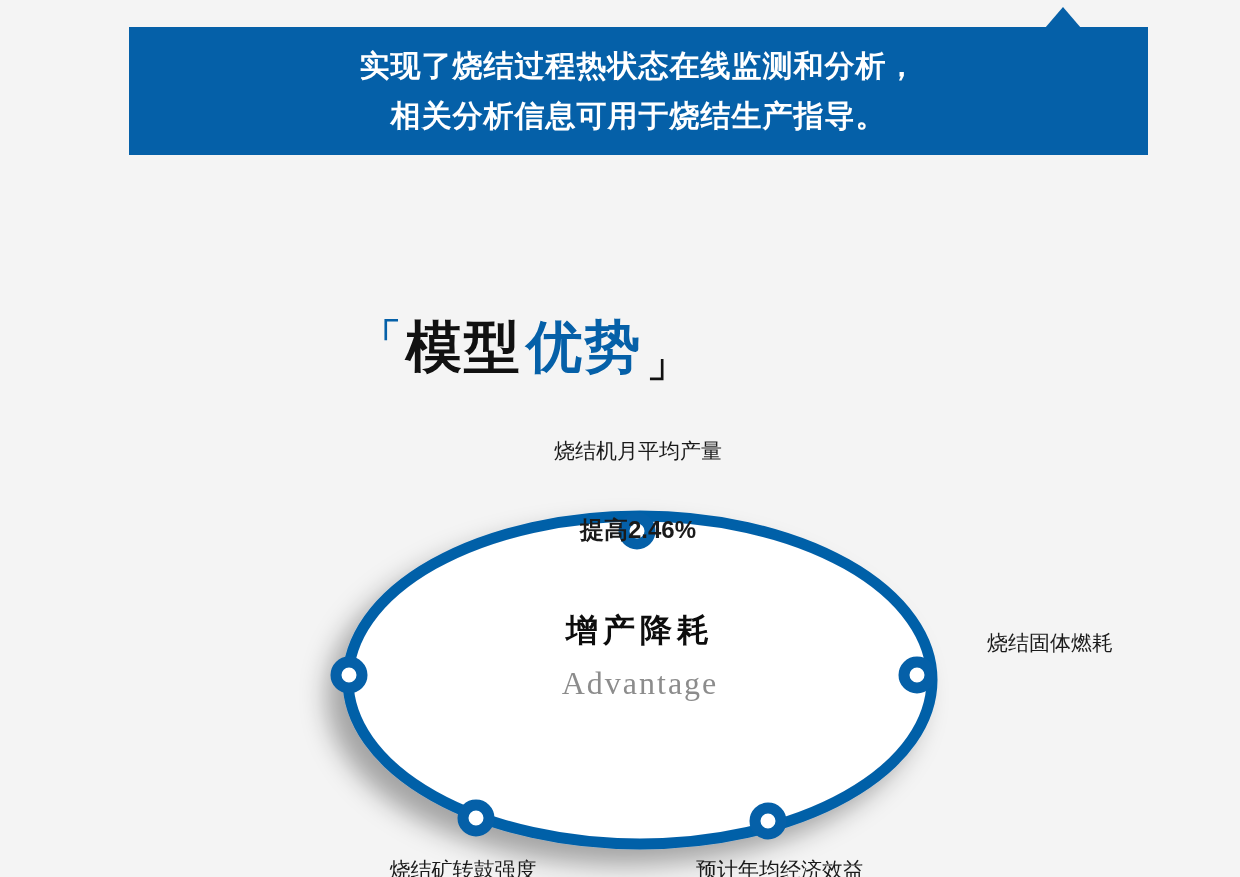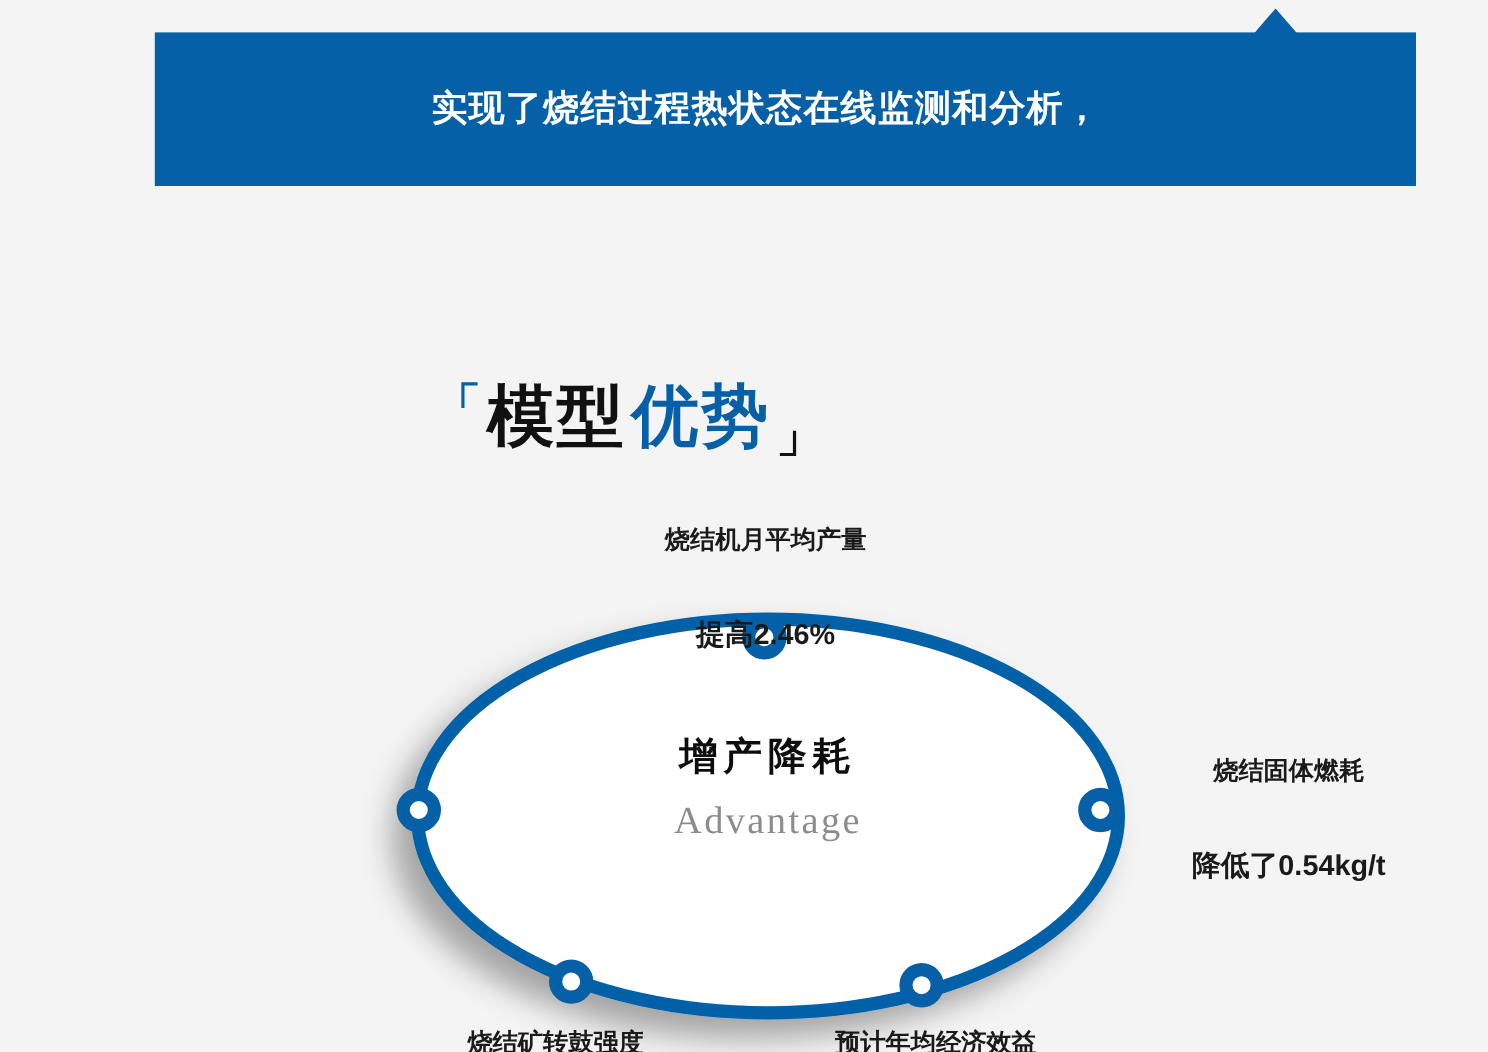--- a/index.html
+++ b/index.html
@@ -25,21 +25,20 @@
 
   
   .banner {
     position: absolute;
     left: 129px;
     top: 27px;
     width: 1019px;
     height: 128px;
     background: #0560a8;
     z-index: 3;
-    padding-left: 32px;
   }
   .banner-notch {
     position: absolute;
     left: 1045px;
     top: 7px;
     width: 0;
     height: 0;
     border-left: 18px solid transparent;
     border-right: 18px solid transparent;
     border-bottom: 21px solid #0560a8;
@@ -135,44 +134,45 @@
   .label {
     position: absolute;
     z-index: 2;
     text-align: center;
     color: #1a1a1a;
     white-space: nowrap;
   }
   .label-title {
     font-size: 21px;
     line-height: 33px;
-    font-weight: bold;
+    font-weight: normal;
   }
   .label-value {
     font-size: 24px;
     line-height: 34px;
     font-weight: bold;
     margin-top: 46px;
   }
 
   .label-top     { left: 478px; top: 434px; width: 320px; }
   .label-left    { left: 100px; top: 638px; width: 250px; }
-  .label-right   { left: 954px; top: 626px; width: 240px; }
+  .label-right   { left: 930px; top: 626px; width: 240px; }
   .label-bot-left  { left: 303px; top: 853px; width: 320px; }
   .label-bot-right { left: 620px; top: 853px; width: 320px; }
 </style>
 </head>
 <body>
 
 <div id="stage">
 
   <div class="banner-notch"></div>
   <div class="banner">
     <div class="banner-text">
       <div class="banner-line">实现了烧结过程热状态在线监测和分析，</div>
+      <div class="banner-line">相关分析信息可用于烧结生产指导。</div>
     </div>
   </div>
 
   <div class="section-heading">
     <span class="bracket bracket-open">「</span>
     <span class="heading-main">模型</span>
     <span class="heading-accent">优势</span>
     <span class="bracket bracket-close">」</span>
   </div>
 
@@ -202,21 +202,20 @@
   </div>
 
   <div class="label label-top">
     <div class="label-title">烧结机月平均产量</div>
     <div class="label-value">提高2.46%</div>
   </div>
 
 
   <div class="label label-right">
     <div class="label-title">烧结固体燃耗</div>
-    <div class="label-value">降低了0.54kg/t</div>
   </div>
 
   <div class="label label-bot-left">
     <div class="label-title">烧结矿转鼓强度</div>
   </div>
 
   <div class="label label-bot-right">
     <div class="label-title">预计年均经济效益</div>
   </div>
 

